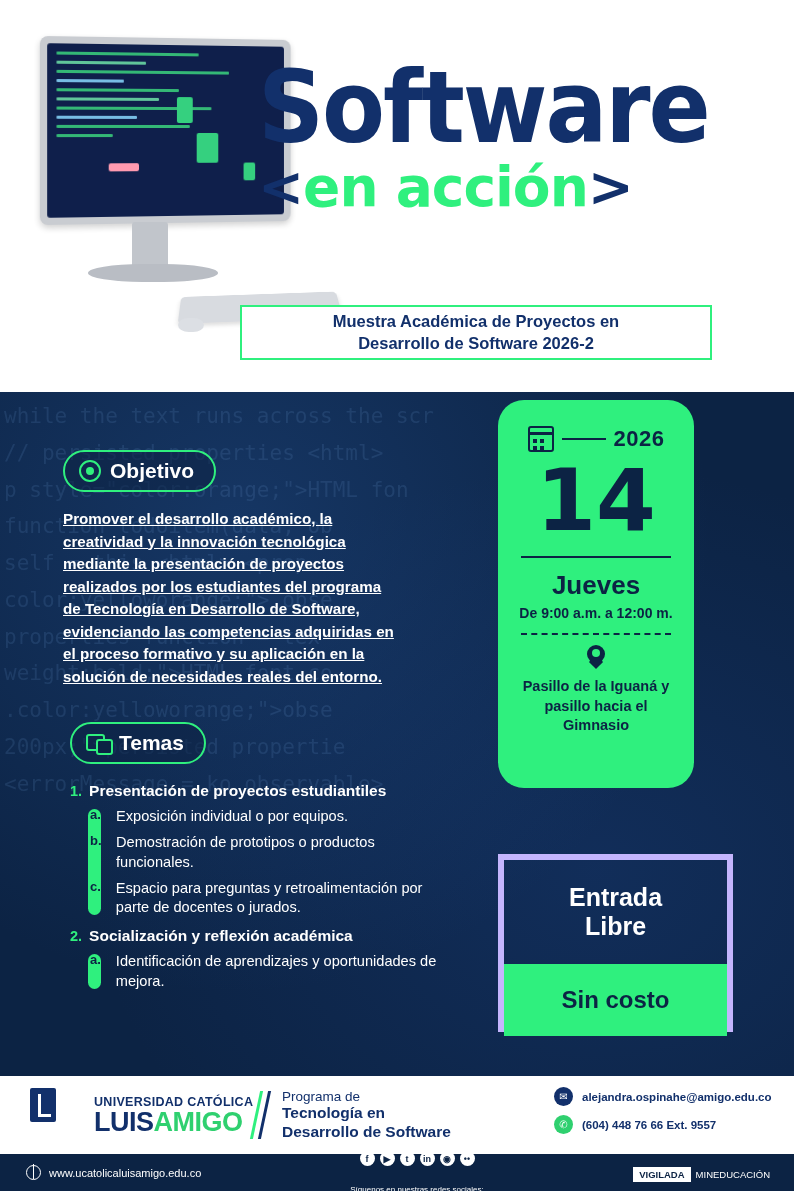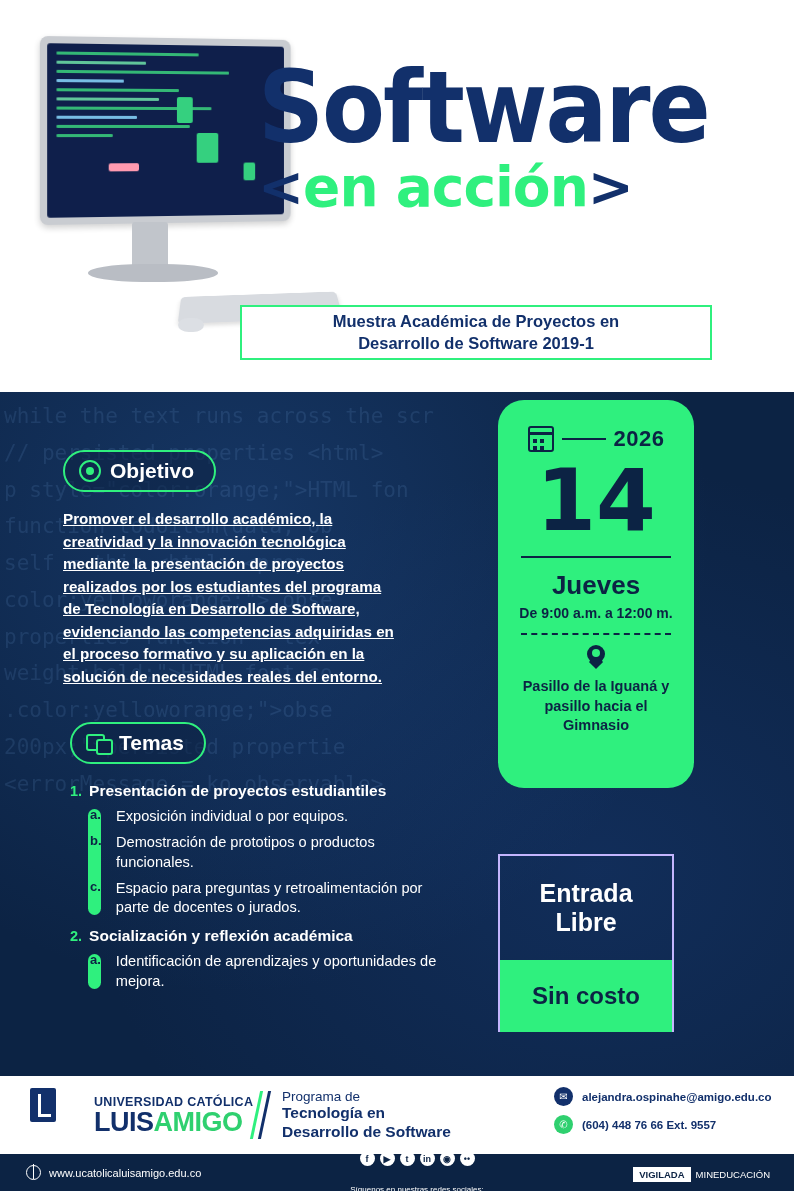--- a/index.html
+++ b/index.html
@@ -261,22 +261,22 @@
   }
   .pin .tip{
     position:absolute; left:4px; top:12px; width:10px;height:10px; background:#0c2344;
     transform: rotate(45deg);
   }
   .dc-place { font-size: 14.5px; font-weight: 700; line-height: 1.35; padding: 0 14px; }
 
   
   .entrada {
     position: absolute; left: 498px; top: 462px;
-    width: 176px; height: 178px;
-    border: 2px solid #c4b5fd;
+    width: 235px; height: 178px;
+    border: 6px solid #c4b5fd;
   }
   .entrada-top {
     height: 104px; display: flex; flex-direction: column;
     align-items: center; justify-content: center;
     color: #ffffff; font-size: 25px; font-weight: 700; line-height: 1.18;
   }
   .entrada-bottom {
     height: 72px; background: #2ff07e;
     display: flex; align-items: center; justify-content: center;
     color: #0c2344; font-size: 24px; font-weight: 700;
@@ -383,21 +383,21 @@
     <div class="headline">
       <div class="title-software">Software</div>
       <div class="title-accion">
         <span class="brk">&lt;</span><span>en acción</span><span class="brk">&gt;</span>
       </div>
     </div>
 
     <div class="subtitle-box">
       <p>
         <span>Muestra Académica de Proyectos en</span><br>
-        <span>Desarrollo de Software 2019-1</span>
+        <span>Desarrollo de Software 2026-2</span>
       </p>
     </div>
   </div>
 
   <div class="main">
     <div class="codebg">while the text runs across the scr
 // persisted properties &lt;html&gt;
 p style="color:orange;"&gt;HTML fon
 function todoitem(data, ob
 self = this &lt;html&gt; &lt;prop

